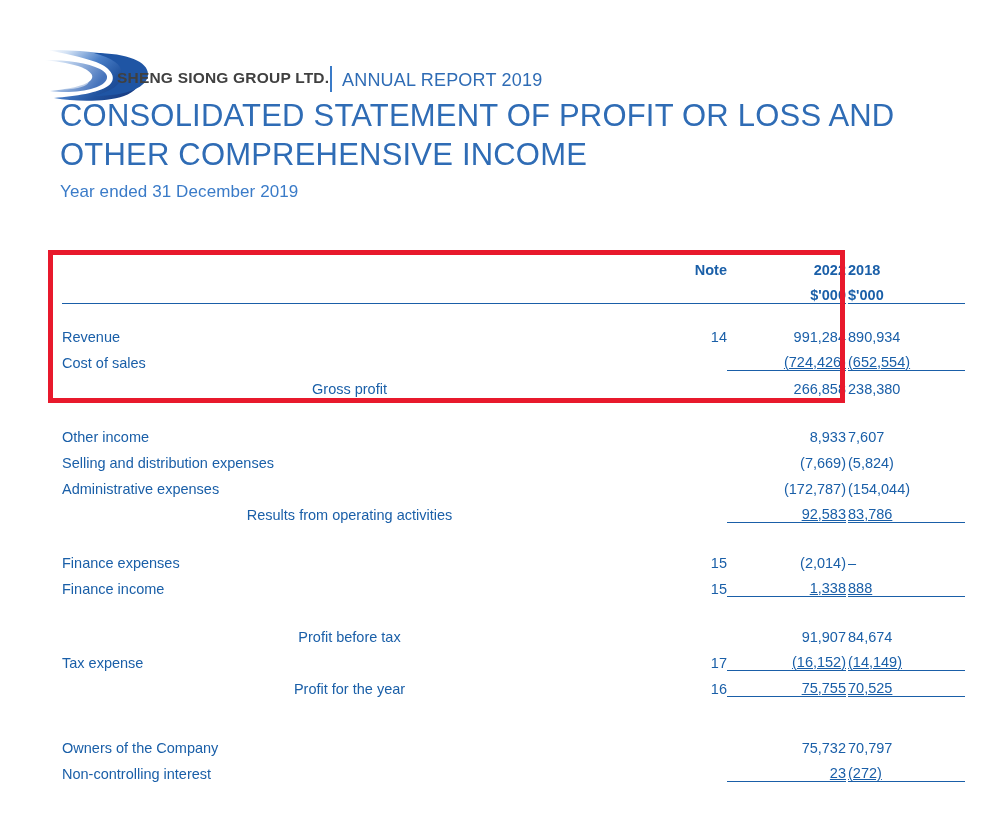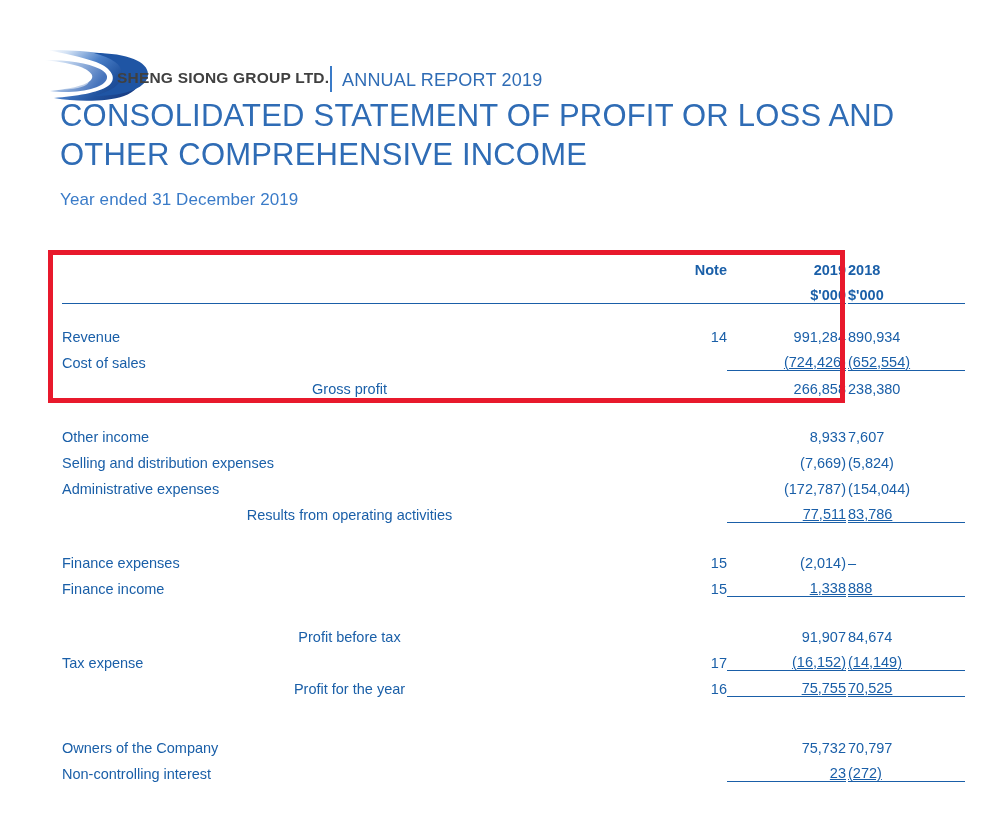--- a/index.html
+++ b/index.html
@@ -67,21 +67,21 @@
     left: 60px; top: 96px;
     width: 880px;
     font-size: 31px;
     line-height: 39px;
     color: #2f6cb5;
     letter-spacing: 0.2px;
     font-weight: 400;
   }
   .doc-subtitle {
     position: absolute;
-    left: 60px; top: 190px;
+    left: 60px; top: 182px;
     font-size: 17px;
     color: #3a7bc8;
     letter-spacing: 0.1px;
   }
 
   
   .statement {
     position: absolute;
     left: 62px; top: 252px;
     width: 903px;
@@ -170,21 +170,21 @@
         <col class="c-note">
         <col class="c-y1">
         <col class="c-gap">
         <col class="c-y2">
     </colgroup>
     <tbody>
 
       <tr class="hdr">
         <td class="c-label"></td>
         <td class="c-note">Note</td>
-        <td class="c-y1">2019</td>
+        <td class="c-y1">2022</td>
         <td class="c-gap"></td>
         <td class="c-y2">2018</td>
       </tr>
 
       <tr class="hdr2">
         <td class="c-label"></td>
         <td class="c-note"></td>
         <td class="c-y1">$'000</td>
         <td class="c-gap"></td>
         <td class="c-y2">$'000</td>
@@ -251,21 +251,21 @@
         <td class="c-note"></td>
         <td class="c-y1">(172,787)</td>
         <td class="c-gap"></td>
         <td class="c-y2">(154,044)</td>
       </tr>
 
 
       <tr class="data">
         <td class="c-label bold">Results from operating activities</td>
         <td class="c-note"></td>
-        <td class="c-y1 rule-bot">77,511</td>
+        <td class="c-y1 rule-bot">92,583</td>
         <td class="c-gap"></td>
         <td class="c-y2 rule-bot">83,786</td>
       </tr>
 
       <tr class="spacer-lg">
           <td colspan="5"></td>
         </tr>
 
       <tr class="data">
         <td class="c-label">Finance expenses</td>

